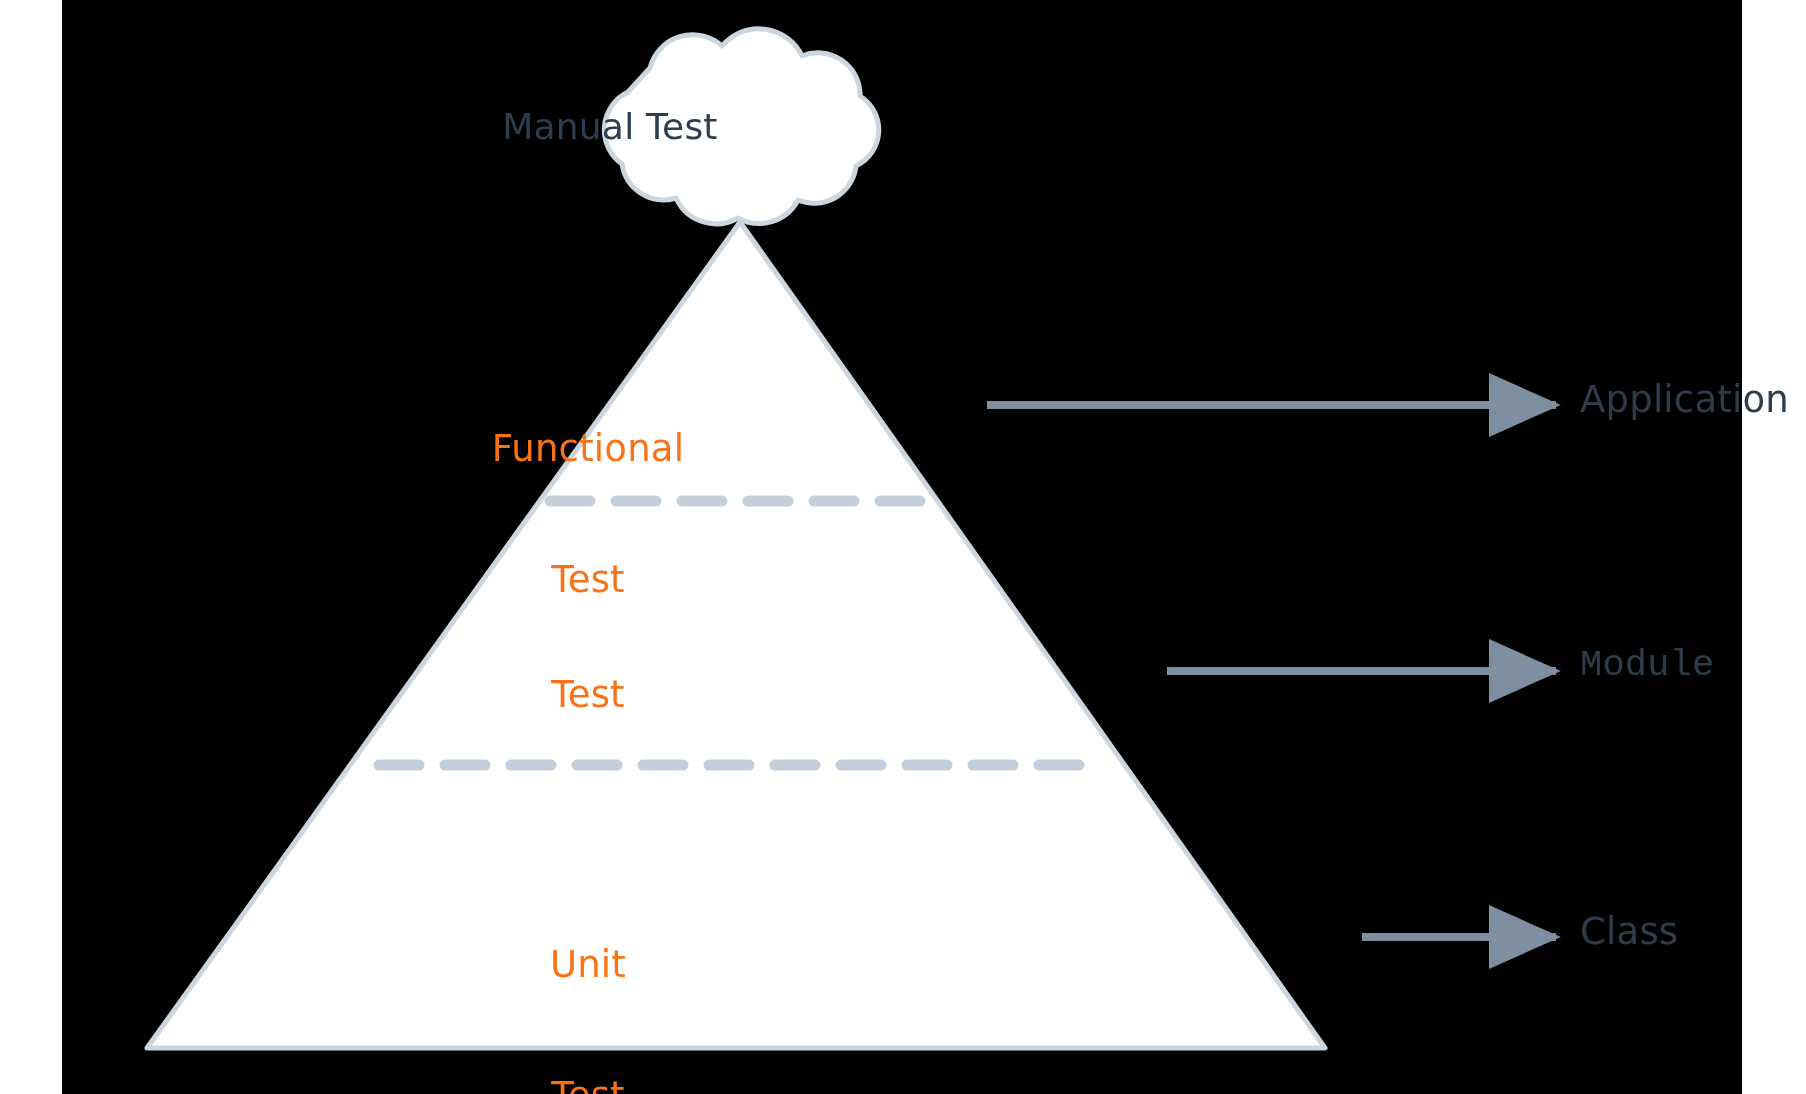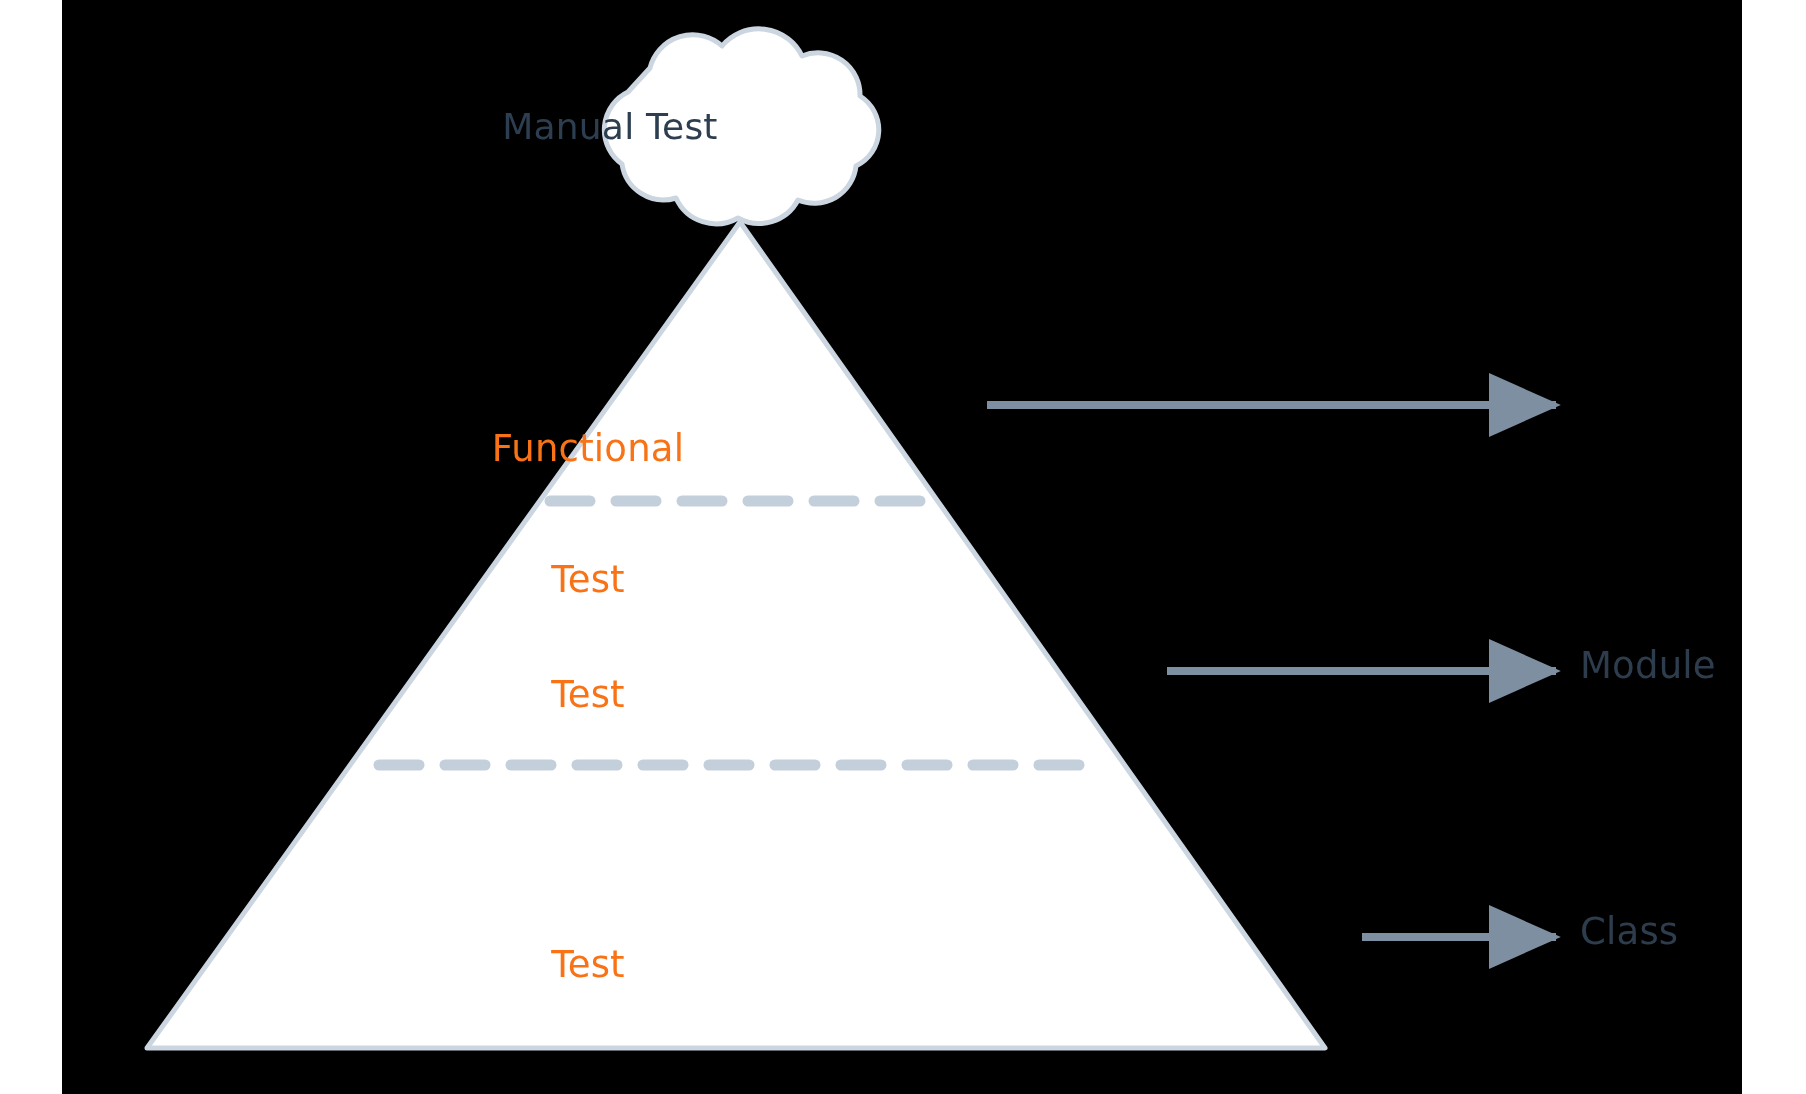--- a/index.html
+++ b/index.html
@@ -79,20 +79,21 @@
     top: 856px;
     width: 256px;
   }
   #scope-application {
     left: 1518px;
     top: 378px;
   }
   #scope-module {
     left: 1518px;
     top: 644px;
+    font-family: Liberation Mono, monospace;
   }
   #scope-class {
     left: 1518px;
     top: 910px;
   }
 </style>
 </head>
 <body>
 
 <div id="canvas">
@@ -138,22 +139,24 @@
     <div class="lbl pyr-text" id="functional-label">
       <div>Functional</div>
       <div>Test</div>
     </div>
 
     <div class="lbl pyr-text" id="integration-label">
       <div>Test</div>
     </div>
 
     <div class="lbl pyr-text" id="unit-label">
+      <div>Unit</div>
       <div>Test</div>
     </div>
 
+    <div class="lbl scope-text" id="scope-application">Application</div>
 
     <div class="lbl scope-text" id="scope-module">Module</div>
 
     <div class="lbl scope-text" id="scope-class">Class</div>
 
   </div>
 </div>
 
 </body></html>

